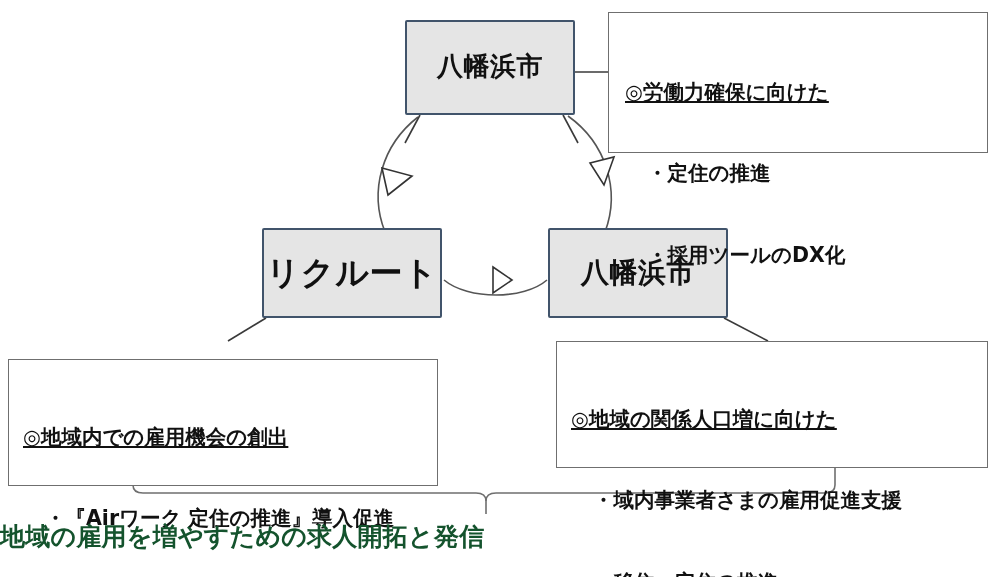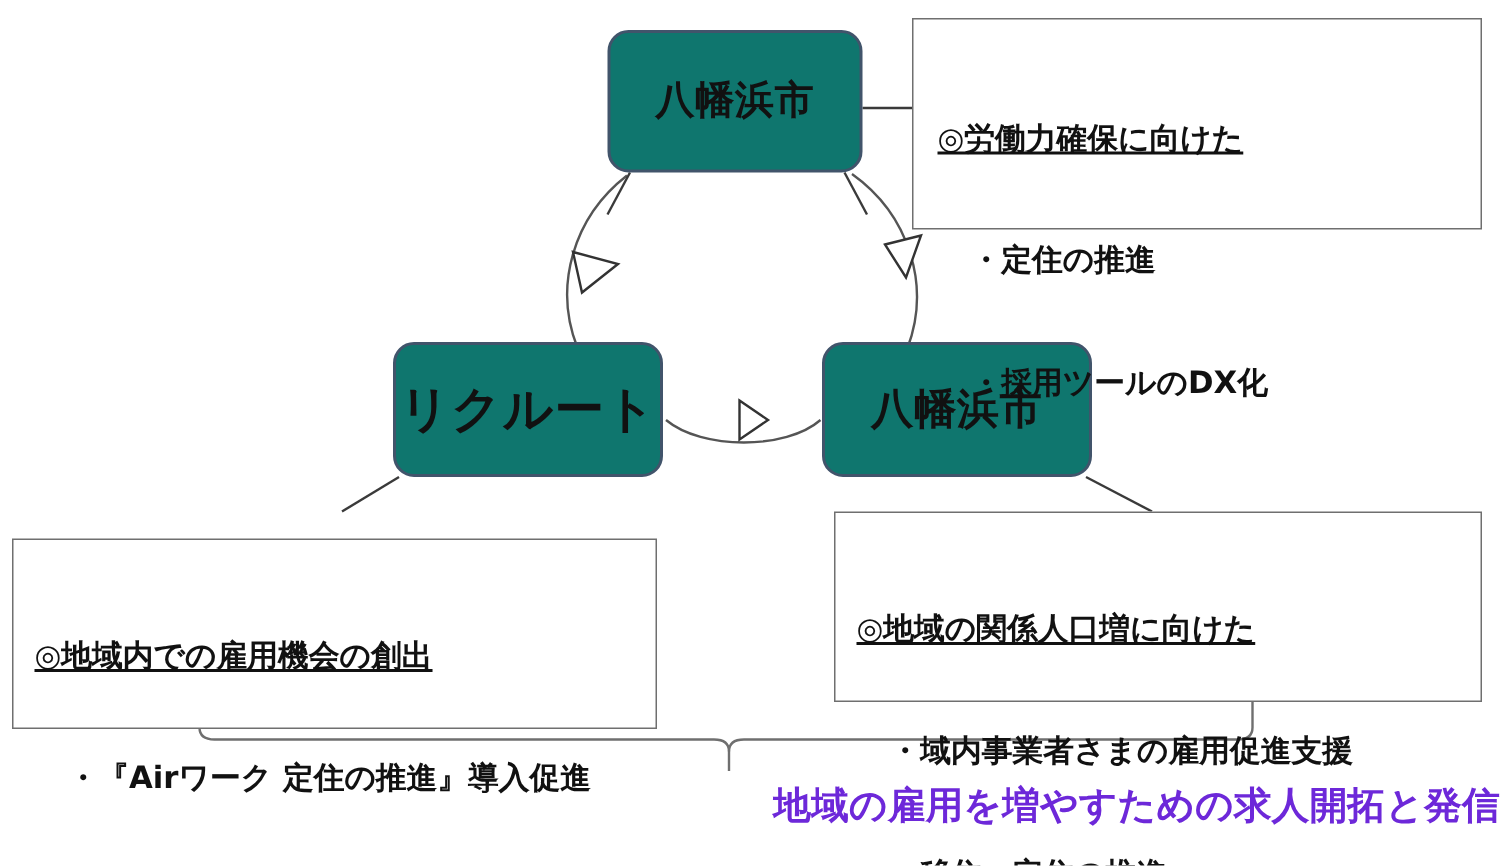--- a/index.html
+++ b/index.html
@@ -6,24 +6,24 @@
   body{width:1000px;height:577px;overflow:hidden;
        font-family:"DejaVu Sans","Liberation Sans",sans-serif;color:#1a1a1a;}
   #stage{position:relative;width:1000px;height:577px;background:#fff;}
 
   
   svg.layer{position:absolute;left:0;top:0;width:1000px;height:577px;overflow:visible;}
   svg.layer.under{z-index:1;}
 
   
   .node{position:absolute;z-index:2;box-sizing:border-box;
-        background:#0f766e;border:2px solid #41546b;border-radius:14px;
+        background:#e5e5e5;border:2px solid #41546b;border-radius:2px;
         display:flex;align-items:center;justify-content:center;
         text-align:center;font-weight:bold;color:#111;
-        line-height:1.24;letter-spacing:.02em;}
+        line-height:1.24;letter-spacing:.02em;font-family:Liberation Serif, serif;}
   #node-top{left:405px;top:20px;width:170px;height:95px;font-size:26px;}
   #node-left{left:262px;top:228px;width:180px;height:90px;font-size:33px;}
   #node-right{left:548px;top:228px;width:180px;height:90px;font-size:28px;}
 
   
   .tbox{position:absolute;z-index:2;box-sizing:border-box;background:#fff;
         border:1.6px solid #6f6f6f;}
   #box-top-right{left:608px;top:12px;width:380px;height:141px;}
   #box-left{left:8px;top:359px;width:430px;height:127px;}
   #box-right{left:556px;top:341px;width:432px;height:127px;}
@@ -34,21 +34,21 @@
   .bullet{display:block;}
   .ind1{padding-left:22px;}
   .ind2{padding-left:40px;}
 
   
   #pact{position:absolute;left:440px;top:370px;width:115px;z-index:2;text-align:center;}
   #pact .cap{margin-top:7px;font-size:22px;font-weight:bold;line-height:1.2;color:#111;white-space:pre;}
 
   
   #bottom-caption{position:absolute;left:0;top:520px;width:1000px;z-index:2;
-                  text-align:right;font-size:25px;font-weight:bold;color:#6d28d9;
+                  text-align:left;font-size:25px;font-weight:bold;color:#14532d;
                   letter-spacing:.01em;}
 </style>
 </head>
 <body>
 
 <div id="stage">
 
   <svg class="layer under" viewBox="0 0 1000 577">
 
     <g fill="none" stroke="#555" stroke-width="1.6">

